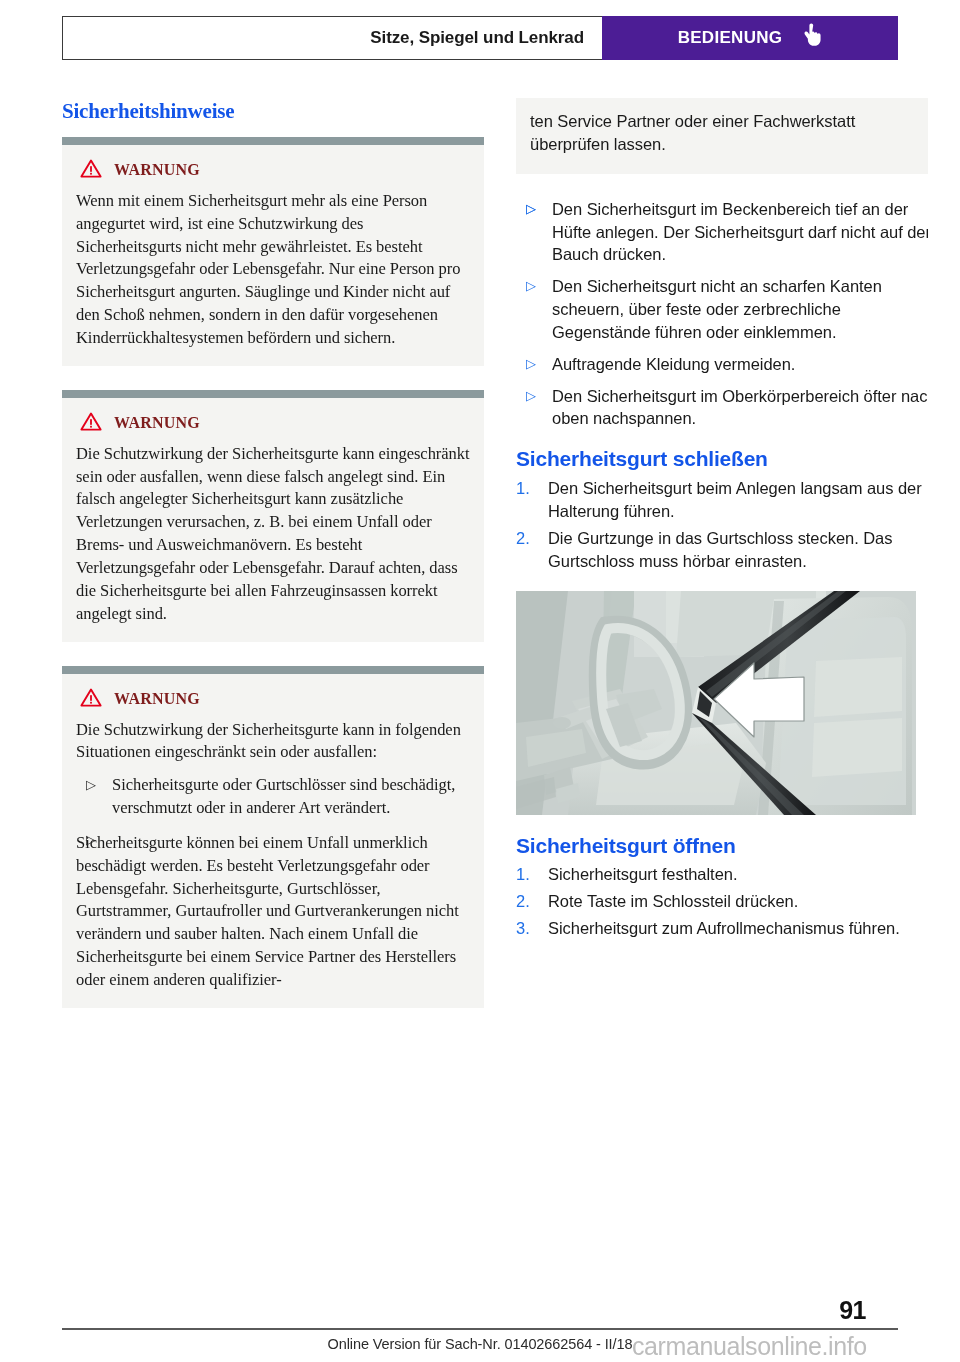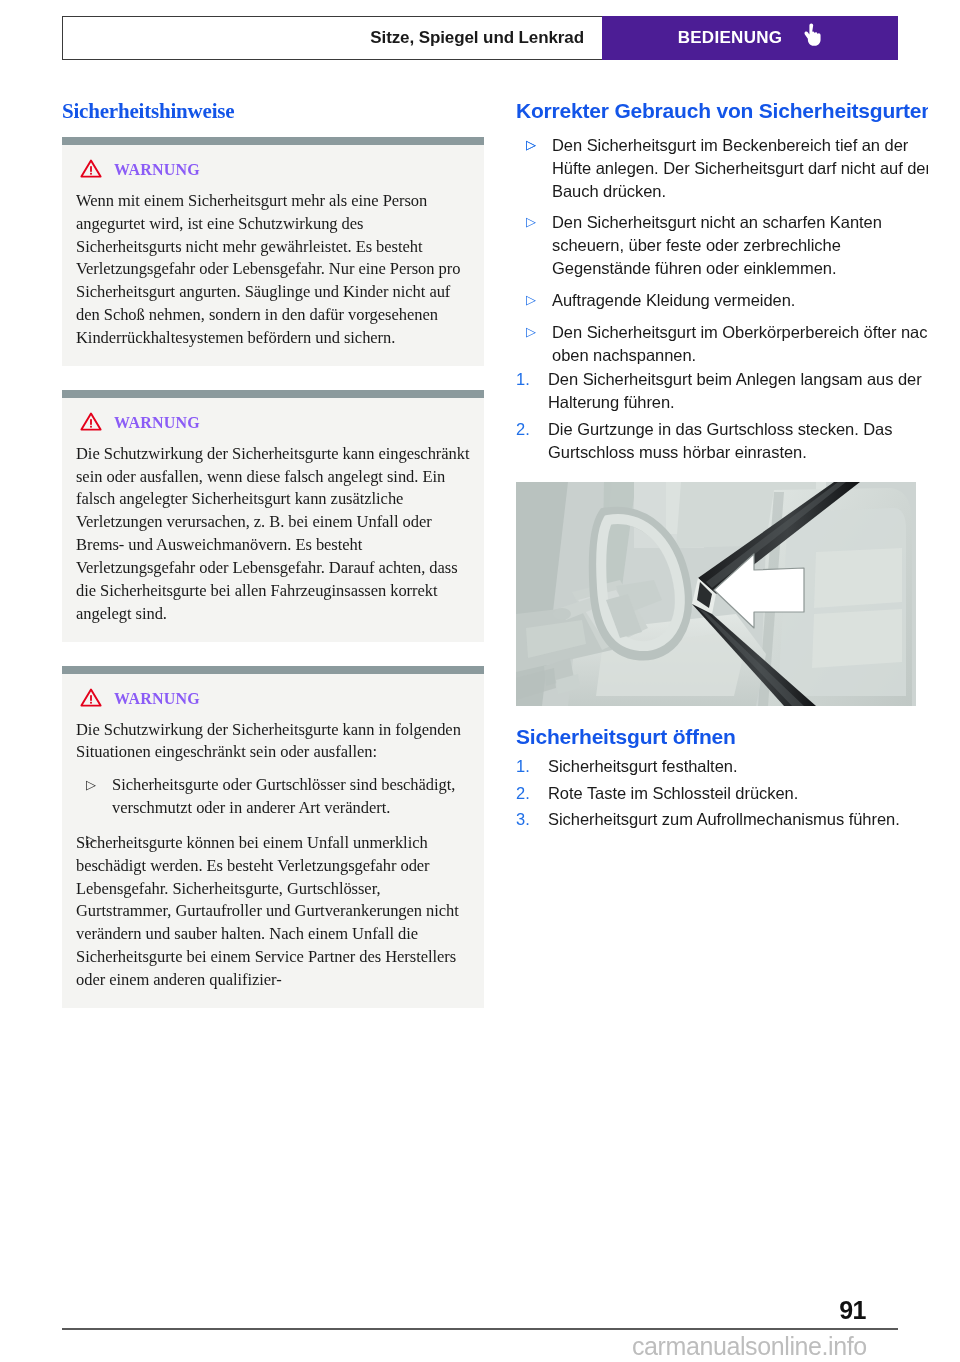--- a/index.html
+++ b/index.html
@@ -96,21 +96,21 @@
   .warn-head {
     display: flex;
     align-items: center;
     gap: 12px;
     margin-bottom: 8px;
     padding-left: 4px;
   }
   .warn-title {
     font-size: 16px;
     font-weight: bold;
-    color: #8b5cf6;
+    color: #7f1d1d;
     letter-spacing: 0.2px;
   }
   .warn-icon { display: block; }
 
   
   .p {
     font-size: 16.5px;
     line-height: 1.385;
     color: #1a1a1a;
     letter-spacing: -0.05px;
@@ -286,22 +286,26 @@
           </li>
         </ul>
         <p class="p after-list">Sicherheitsgurte können bei einem Unfall unmerklich beschädigt werden. Es besteht Verletzungsgefahr oder Lebensgefahr. Sicherheitsgurte, Gurtschlösser, Gurtstrammer, Gurtaufroller und Gurtverankerungen nicht verändern und sauber halten. Nach einem Unfall die Sicherheitsgurte bei einem Service Partner des Herstellers oder einem anderen qualifizier-</p>
       </div>
     </div>
 
   </div>
 
   <div class="col col-right">
 
-
-    <h2 class="h1 tight">Korrekter Gebrauch von Sicherheitsgurten</h2>
+    <div class="warnbox">
+      <div class="warnbox-body continued">
+        <p class="p">ten Service Partner oder einer Fachwerkstatt überprüfen lassen.</p>
+      </div>
+    </div>
+
 
     <ul class="bullets blue flush">
       <li>
         <span class="marker">▷</span>
       </li>
       <li>
         <span class="marker">▷</span>
         <span>Den Sicherheitsgurt im Beckenbereich tief an der Hüfte anlegen. Der Sicherheitsgurt darf nicht auf den Bauch drücken.</span>
       </li>
       <li>
@@ -311,20 +315,21 @@
       <li>
         <span class="marker">▷</span>
         <span>Auftragende Kleidung vermeiden.</span>
       </li>
       <li>
         <span class="marker">▷</span>
         <span>Den Sicherheitsgurt im Oberkörperbereich öfter nach oben nachspannen.</span>
       </li>
     </ul>
 
+    <h2 class="h1 tight" style="margin-top:16px;">Sicherheitsgurt schließen</h2>
 
     <ol class="nums">
       <li>
         <span class="marker">1.</span>
         <span>Den Sicherheitsgurt beim Anlegen langsam aus der Halterung führen.</span>
       </li>
       <li>
         <span class="marker">2.</span>
         <span>Die Gurtzunge in das Gurtschloss stecken. Das Gurtschloss muss hörbar einrasten.</span>
       </li>
@@ -416,15 +421,16 @@
       <li>
         <span class="marker">3.</span>
         <span>Sicherheitsgurt zum Aufrollmechanismus führen.</span>
       </li>
     </ol>
 
   </div>
 
   <div class="footer-rule"></div>
   <div class="page-number">91</div>
+  <div class="online-version">Online Version für Sach-Nr. 01402662564 - II/18</div>
   <div class="watermark">carmanualsonline.info</div>
 
 </div>
 
 </body></html>

